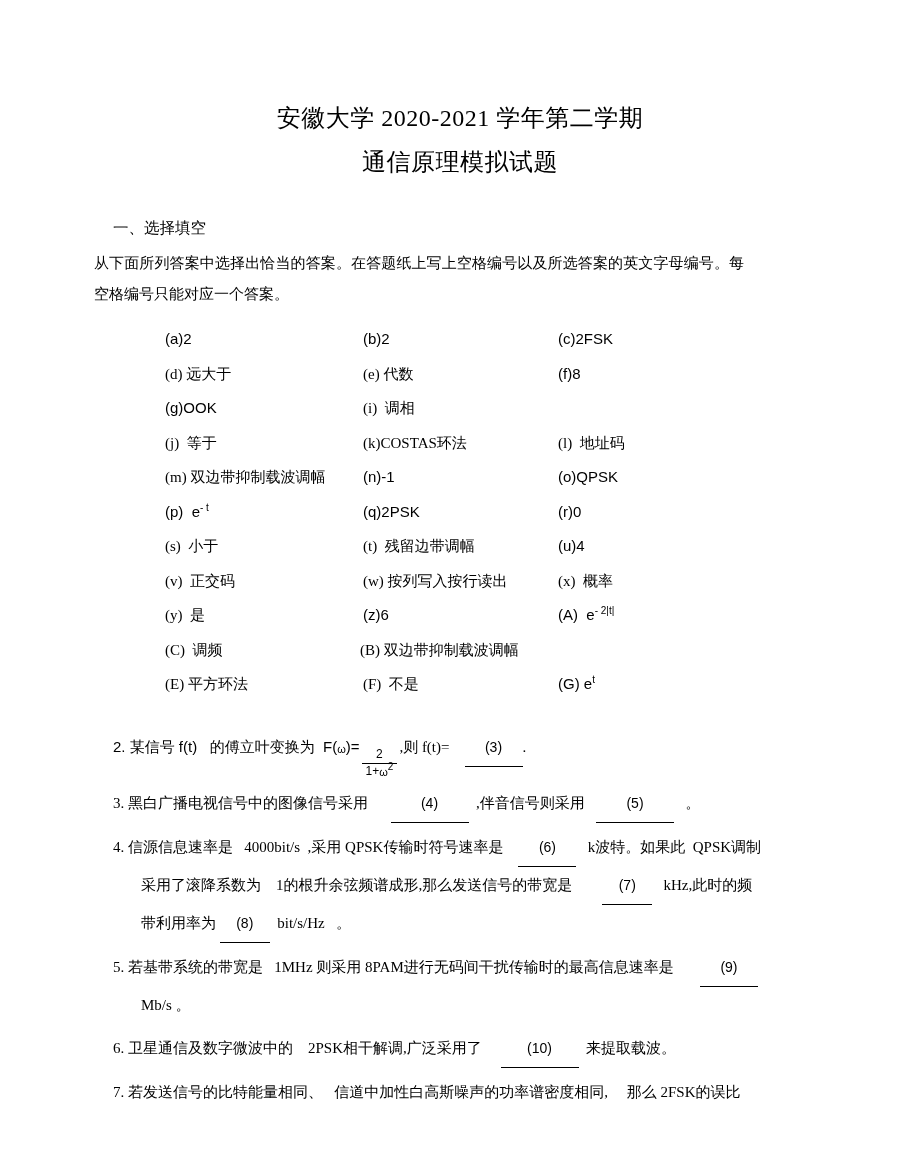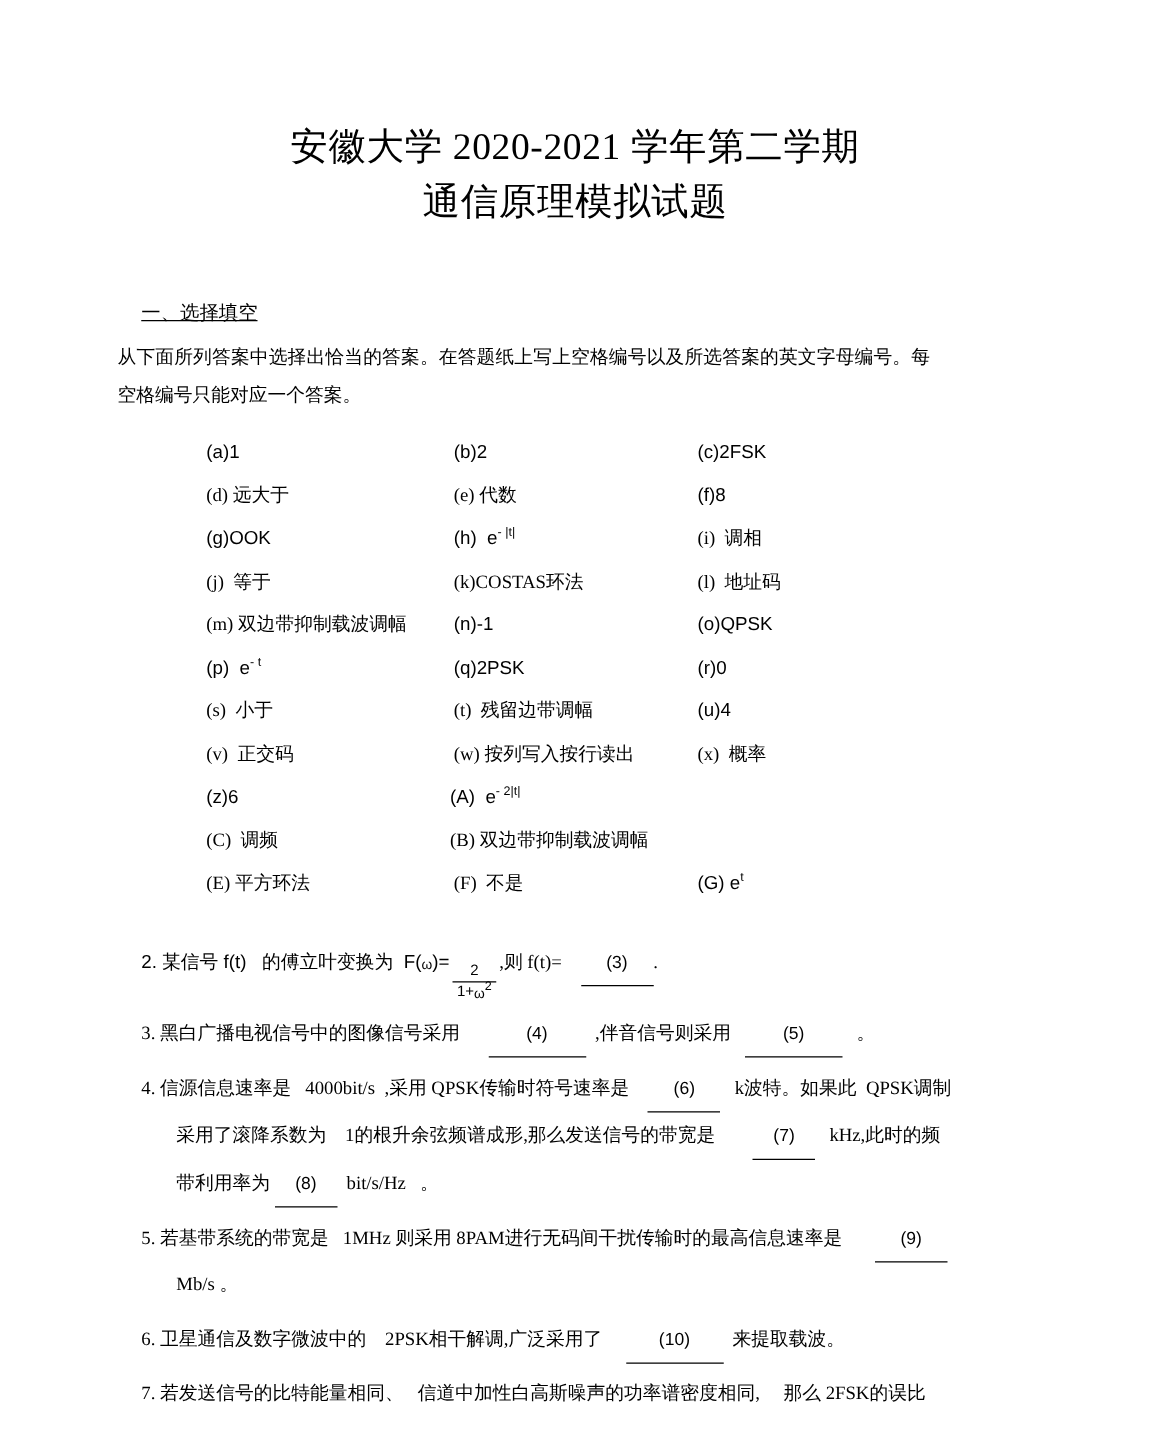--- a/index.html
+++ b/index.html
@@ -22,33 +22,32 @@
     padding: 0;
     box-sizing: border-box;
   }
 
   
   .title-block {
     margin-top: 96px;
     text-align: center;
   }
   .title-line {
-    font-size: 30px;
+    font-size: 24px;
     line-height: 44px;
     letter-spacing: 0.5px;
     white-space: pre;
   }
 
   
   .section-heading {
-    margin-top: 55px;
+    margin-top: 32px;
     margin-left: 113px;
     font-size: 15.5px;
     line-height: 24px;
-    text-decoration: underline;
   }
   .section-intro {
     margin-left: 94px;
     margin-top: 8px;
     font-size: 15px;
     line-height: 31px;
     width: 650px;
     text-align: justify;
   }
 
@@ -141,34 +140,33 @@
     <div class="title-line">安徽大学 2020-2021 学年第二学期</div>
     <div class="title-line">通信原理模拟试题</div>
   </div>
 
   <div class="section-heading">一、选择填空</div>
   <div class="section-intro">从下面所列答案中选择出恰当的答案。在答题纸上写上空格编号以及所选答案的英文字母编号。每空格编号只能对应一个答案。</div>
 
   <div class="options">
 
     <div class="opt-row">
-      <div class="opt-cell c1 sans">(a)1</div>
+      <div class="opt-cell c1 sans">(a)2</div>
       <div class="opt-cell c2 sans">(b)2</div>
       <div class="opt-cell c3 sans">(c)2FSK</div>
     </div>
 
     <div class="opt-row">
       <div class="opt-cell c1">(d) 远大于</div>
       <div class="opt-cell c2">(e) 代数</div>
       <div class="opt-cell c3 sans">(f)8</div>
     </div>
 
     <div class="opt-row">
       <div class="opt-cell c1 sans">(g)OOK</div>
-      <div class="opt-cell c2 sans"><span>(h)  e</span><sup class="small">- |t|</sup></div>
       <div class="opt-cell c3">(i)  调相</div>
     </div>
 
     <div class="opt-row">
       <div class="opt-cell c1">(j)  等于</div>
       <div class="opt-cell c2">(k)COSTAS环法</div>
       <div class="opt-cell c3">(l)  地址码</div>
     </div>
 
     <div class="opt-row">
@@ -189,20 +187,21 @@
       <div class="opt-cell c3 sans">(u)4</div>
     </div>
 
     <div class="opt-row">
       <div class="opt-cell c1">(v)  正交码</div>
       <div class="opt-cell c2">(w) 按列写入按行读出</div>
       <div class="opt-cell c3">(x)  概率</div>
     </div>
 
     <div class="opt-row">
+      <div class="opt-cell c1">(y)  是</div>
       <div class="opt-cell c2 sans">(z)6</div>
       <div class="opt-cell c3 sans"><span>(A)  e</span><sup class="small">- 2|t|</sup></div>
     </div>
 
     <div class="opt-row">
       <div class="opt-cell c2">(C)  调频</div>
       <div class="opt-cell c1">(B) 双边带抑制载波调幅</div>
     </div>
 
     <div class="opt-row">

